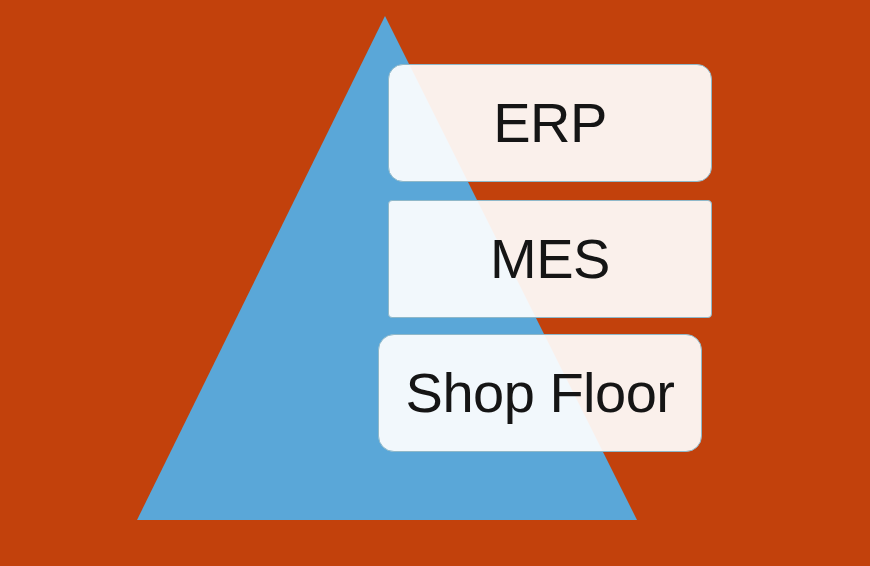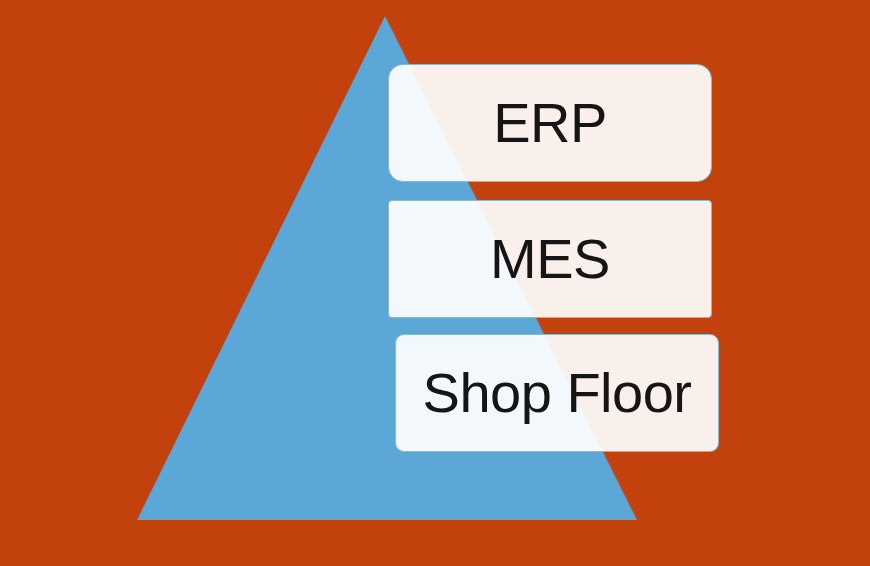--- a/index.html
+++ b/index.html
@@ -69,17 +69,17 @@
   </svg>
 
   <div class="layer-box lvl-erp" style="left: 388px; top: 64px; width: 324px; height: 118px; border-color: rgb(143, 184, 201); border-radius: 15px;">
     <span class="layer-label" style="color: rgb(21, 21, 21);">ERP</span>
   </div>
 
   <div class="layer-box lvl-mes" style="left: 388px; top: 200px; width: 324px; height: 118px; border-color: rgb(143, 184, 201); border-radius: 4px;">
     <span class="layer-label" style="color: rgb(21, 21, 21);">MES</span>
   </div>
 
-  <div class="layer-box lvl-shopfloor" style="left: 395px; top: 334px; width: 324px; height: 118px; border-color: rgb(143, 184, 201); border-radius: 9px;">
+  <div class="layer-box lvl-shopfloor" style="left: 378px; top: 334px; width: 324px; height: 118px; border-color: rgb(143, 184, 201); border-radius: 16px;">
     <span class="layer-label" style="color: rgb(21, 21, 21);">Shop Floor</span>
   </div>
 
 </div>
 
 </body></html>

